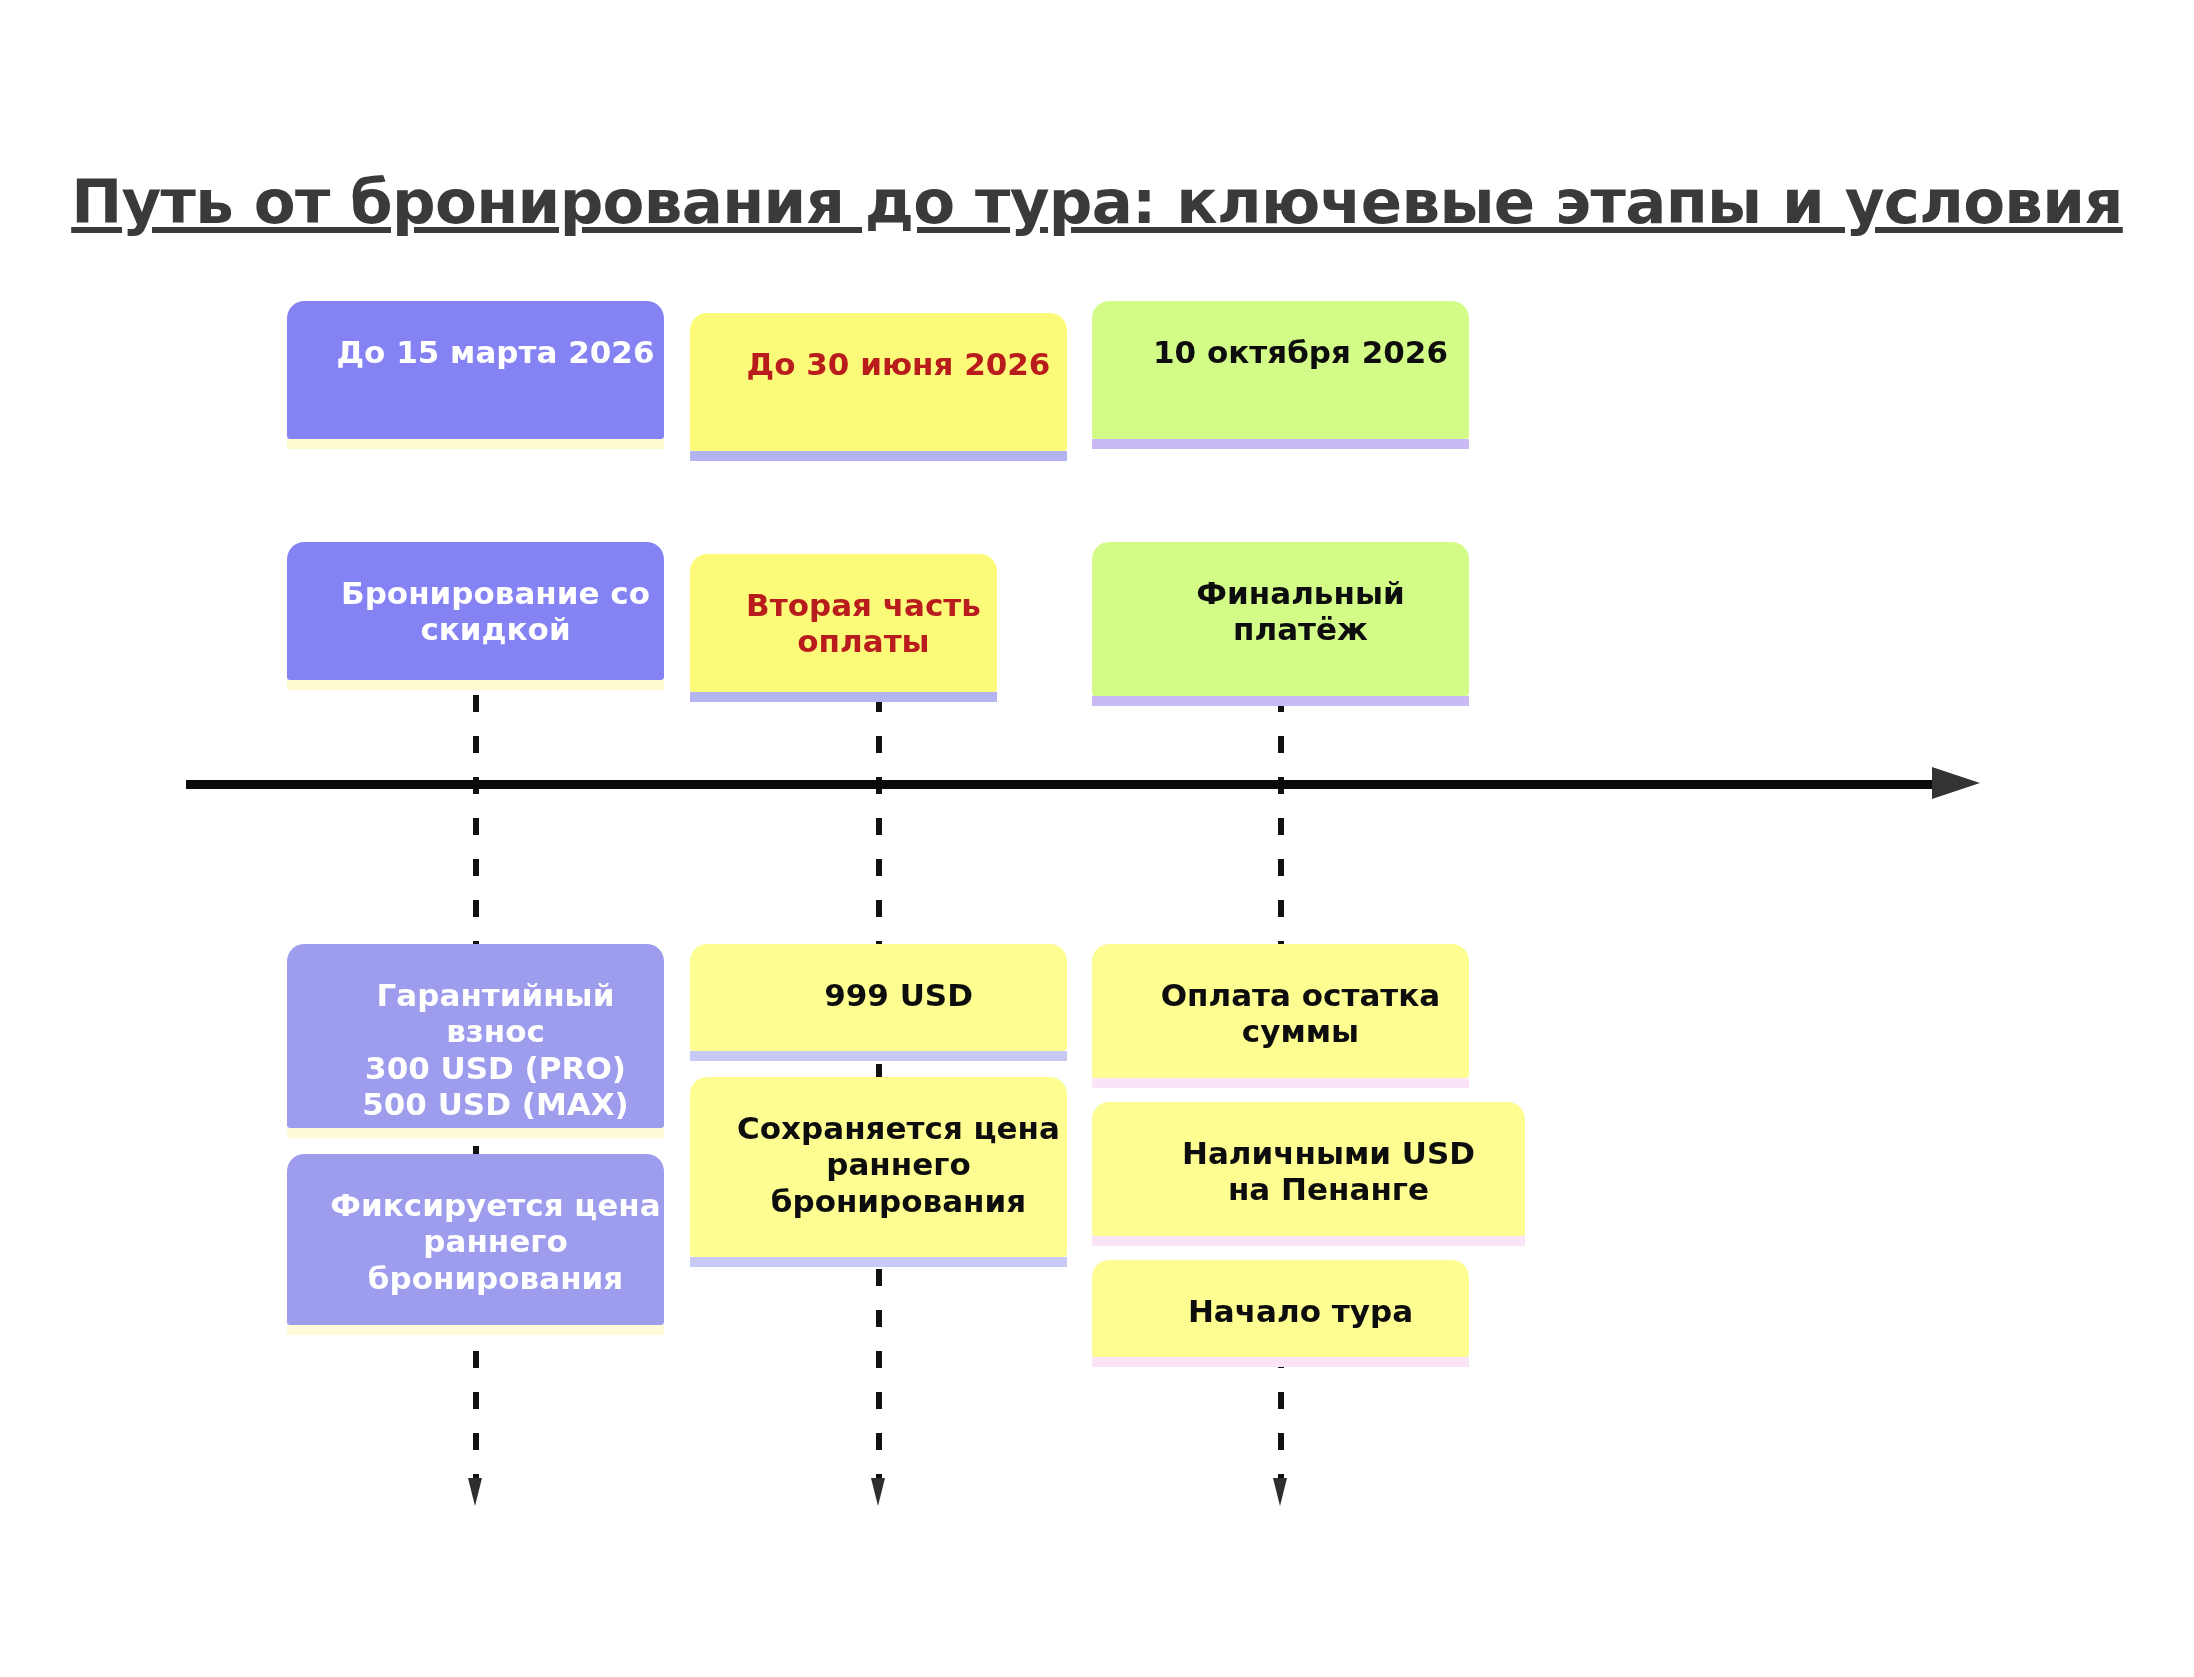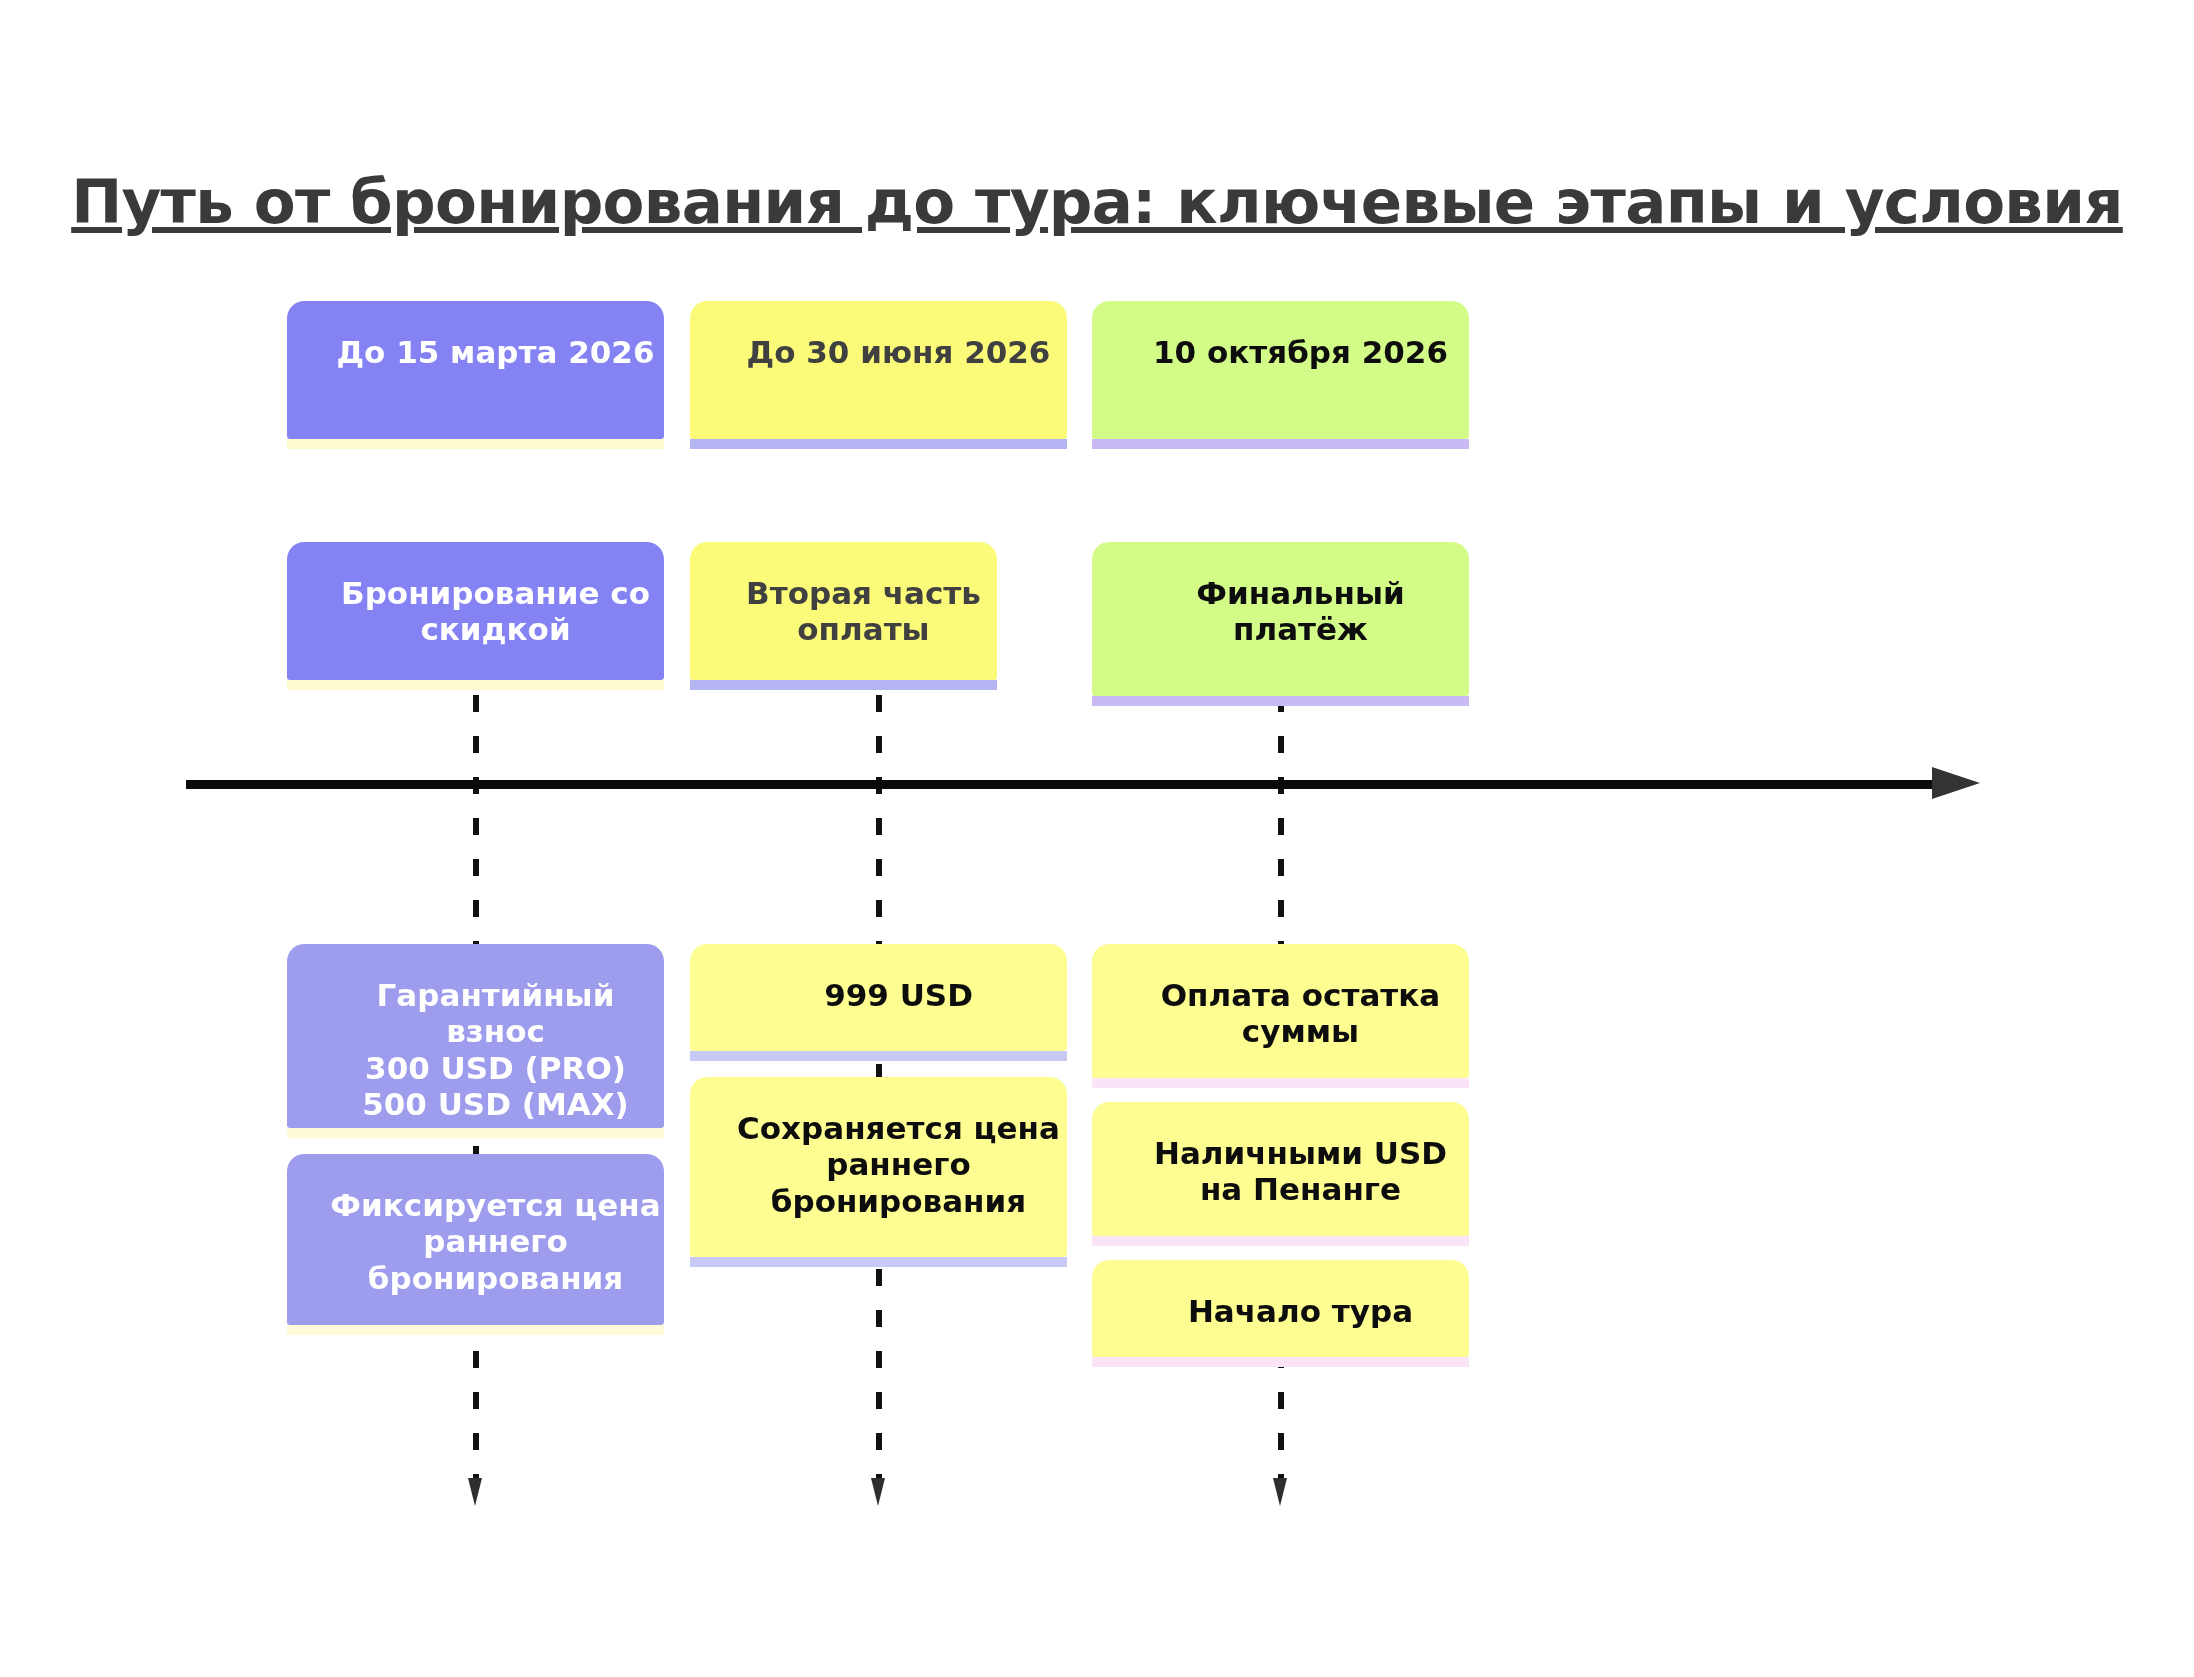--- a/index.html
+++ b/index.html
@@ -18,21 +18,21 @@
     display:flex;align-items:flex-start;justify-content:center;text-align:center;
     padding-top:33px;
     border-radius:17.4px 17.4px 3.3px 3.3px;
     font-size:31px;line-height:1.17;font-weight:700;white-space:pre-line;padding-left:40px;
   }
   .strip{width:100%;height:10px;}
   .purple  .face{background:#8583f4;color:#ffffff;}
   .purple  .strip{background:#fffbd0;}
   .purpleLight .face{background:#9e9cec;color:#ffffff;}
   .purpleLight .strip{background:#fffbd6;}
-  .yellowTop .face{background:#fbfb79;color:#404040;}
+  .yellowTop .face{background:#fbfb79;color:#b91c1c;margin-top:12px;}
   .yellowTop .strip{background:#b4b4f2;}
   .yellowMid .face{background:#fdfd92;color:#0d0d0d;}
   .yellowMid .strip{background:#c9c9f5;}
   .yellowPink .face{background:#fdfd92;color:#0d0d0d;}
   .yellowPink .strip{background:#fbe3f8;}
   .green .face{background:#d3fb87;color:#0d0d0d;}
   .green .strip{background:#cabaf4;}
   
   .dash{
     position:absolute;z-index:1;width:6px;top:695px;height:783px;
@@ -118,21 +118,21 @@
 раннего
 бронирования</div>
     <div class="strip"></div>
   </div>
 
   <div class="card yellowPink" style="left:1092px;top:944px;width:377px">
     <div class="face" style="height:134px">Оплата остатка
 суммы</div>
     <div class="strip"></div>
   </div>
-  <div class="card yellowPink" style="left:1092px;top:1102px;width:377px">
+  <div class="card yellowPink" style="left:1092px;top:1102px;width:433px">
     <div class="face" style="height:134px">Наличными USD
 на Пенанге</div>
     <div class="strip"></div>
   </div>
   <div class="card yellowPink" style="left:1092px;top:1260px;width:377px">
     <div class="face" style="height:97px">Начало тура</div>
     <div class="strip"></div>
   </div>
 
 </div>

